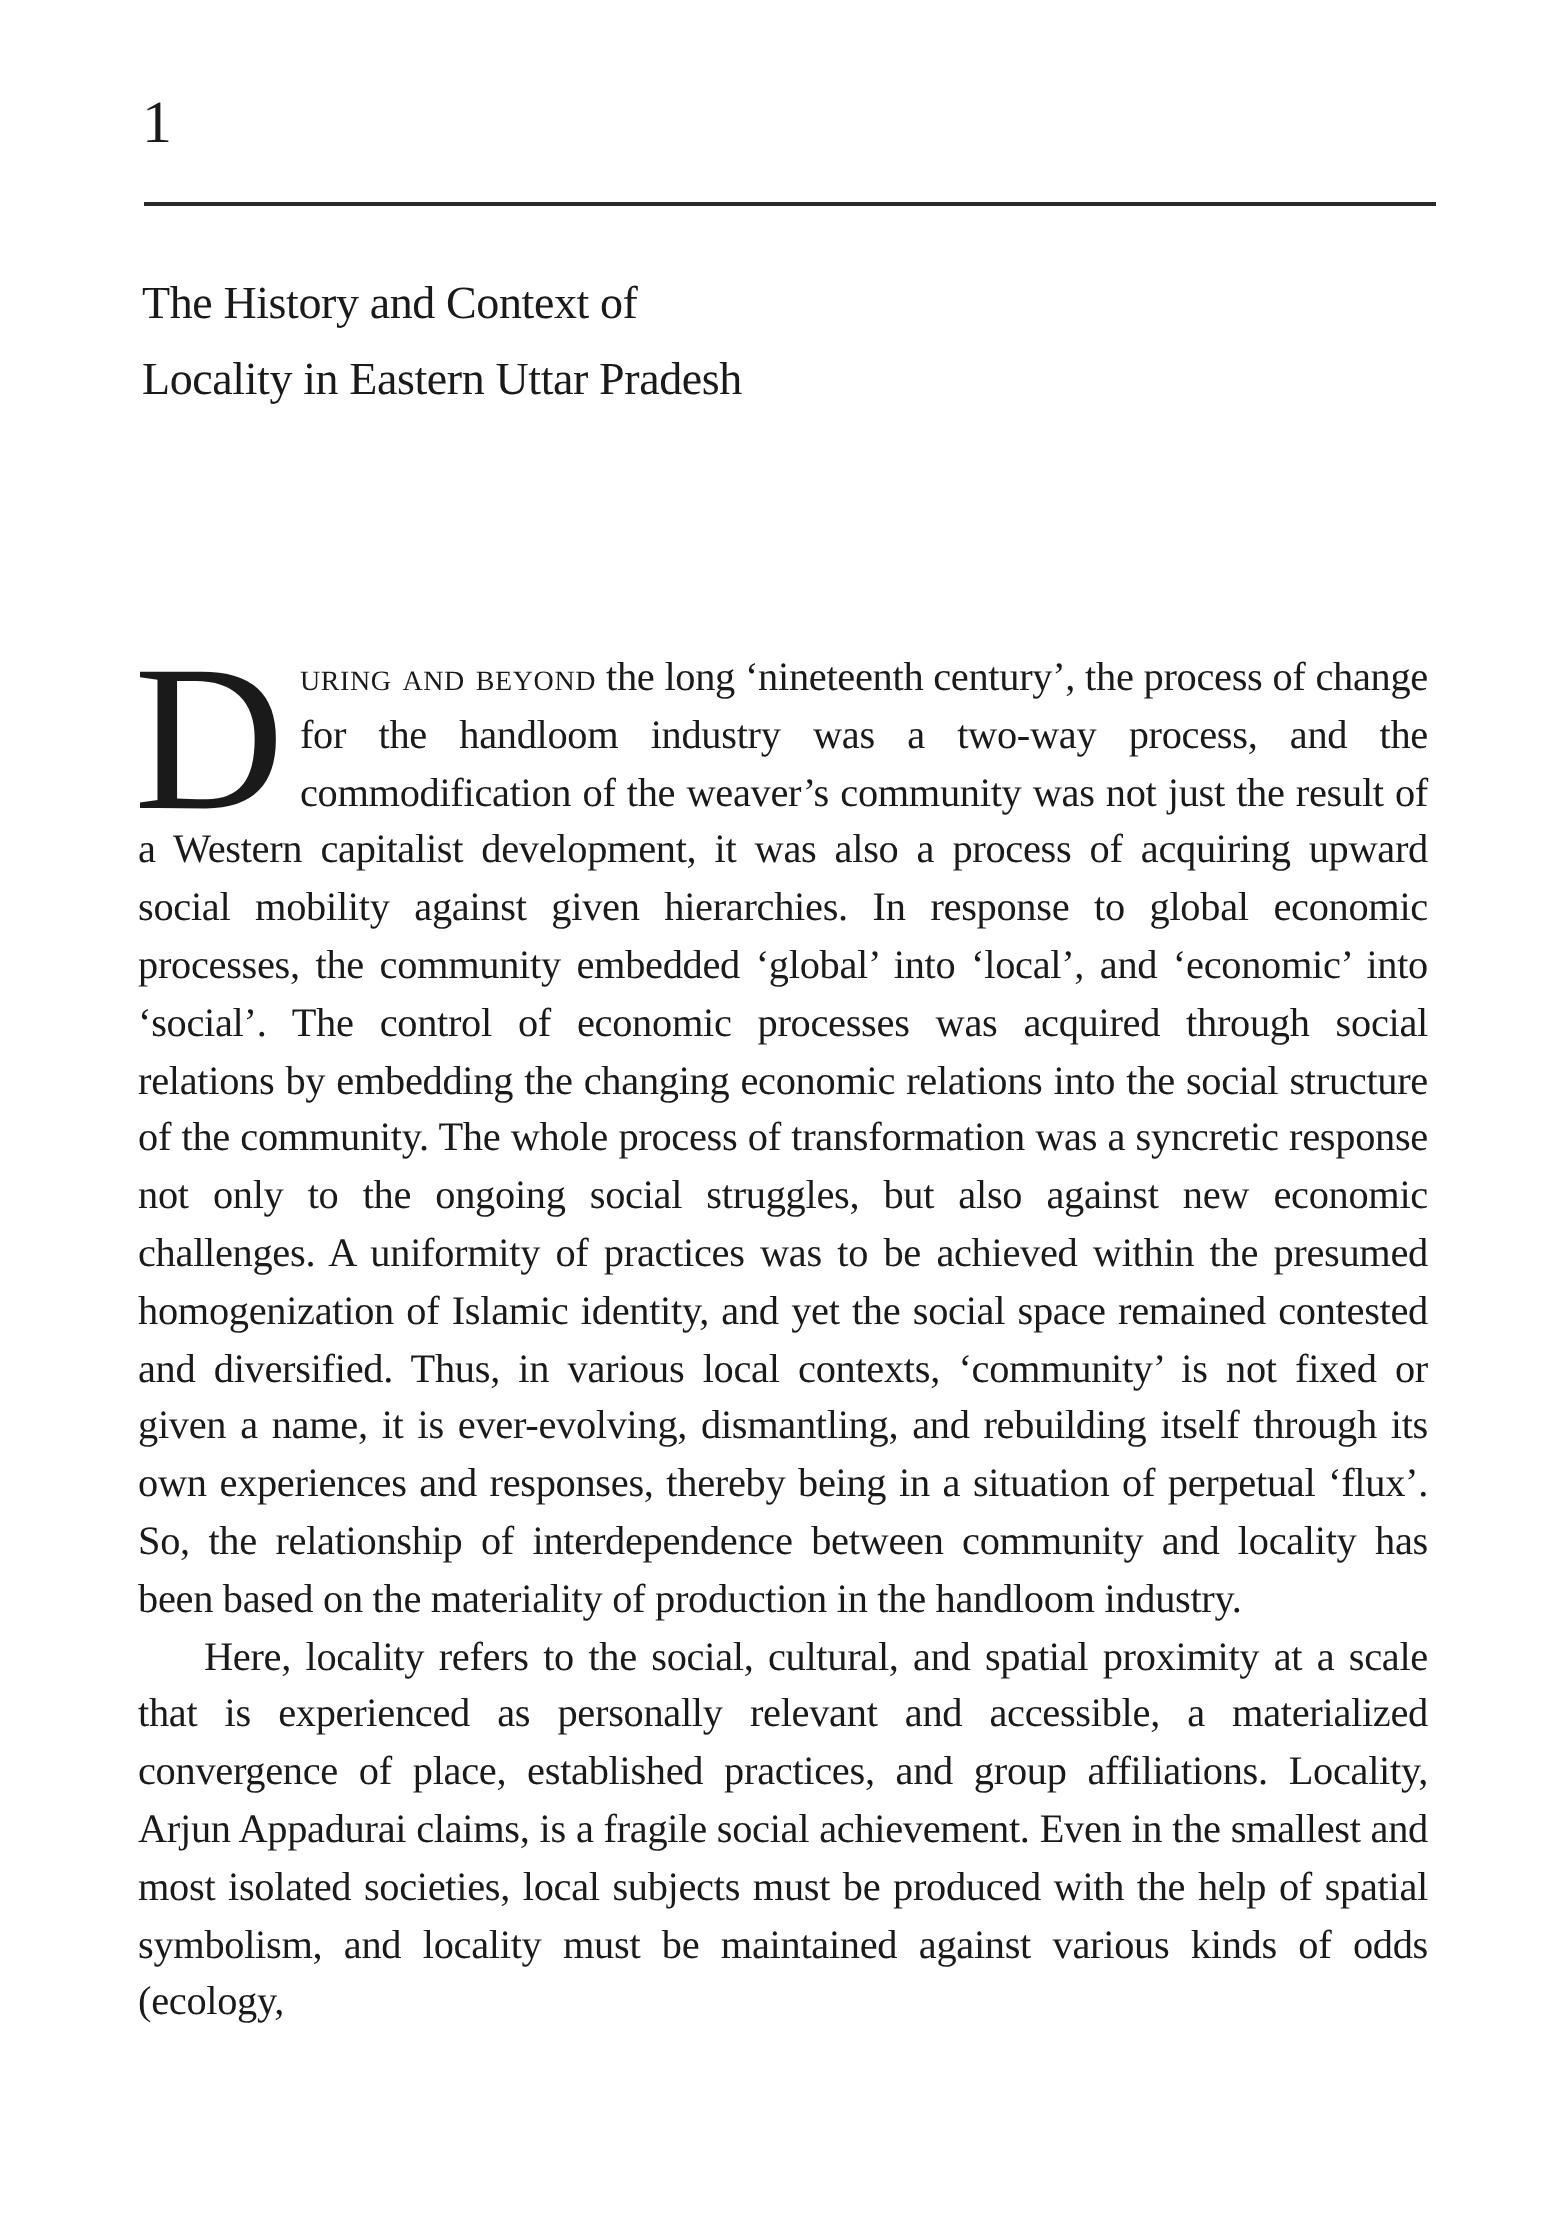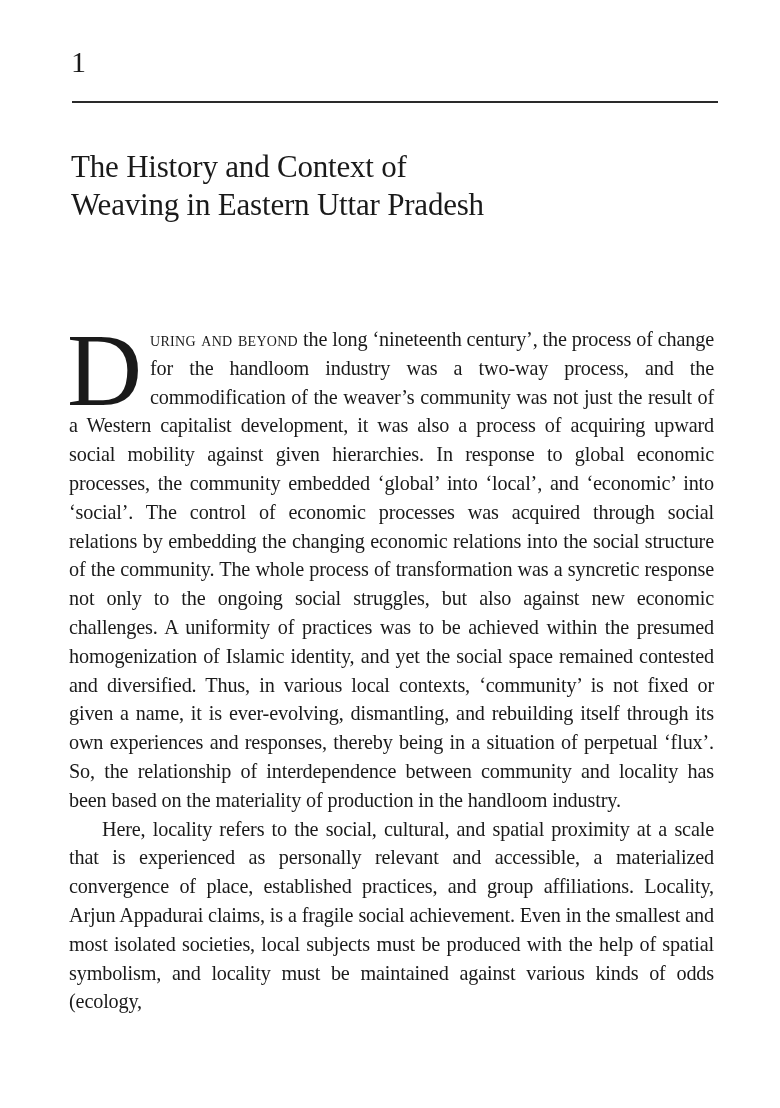--- a/index.html
+++ b/index.html
@@ -26,22 +26,22 @@
       position: absolute;
       left: 72px;
       top: 101px;
       width: 646px;
       height: 0;
       border-top: 2px solid #2a2a2a;
     }
     .chapter-title {
       position: absolute;
       left: 71px;
-      top: 148px;
-      font-size: 31px;
+      top: 133px;
+      font-size: 23px;
       line-height: 38px;
       font-weight: normal;
       margin: 0;
       width: 620px;
       letter-spacing: -0.2px;
     }
     .chapter-title span { display: block; }
     .body-text {
       position: absolute;
       left: 69px;
@@ -73,19 +73,19 @@
     }
   </style>
 </head>
 <body>
 
 <div class="chapter-number">1</div>
 <div class="chapter-rule"></div>
 
 <h1 class="chapter-title">
   <span>The History and Context of</span>
-  <span>Weaving in Eastern Uttar Pradesh</span>
+  <span>Locality in Eastern Uttar Pradesh</span>
 </h1>
 
 <div class="body-text">
   <p class="para-1"><span class="drop-cap">D</span><span class="small-caps">uring and beyond</span><span> the long ‘nineteenth century’, the process of change for the handloom industry was a two-way process, and the commodification of the weaver’s community was not just the result of a Western capitalist development, it was also a process of acquiring upward social mobility against given hierarchies. In response to global economic processes, the community embedded ‘global’ into ‘local’, and ‘economic’ into ‘social’. The control of economic processes was acquired through social relations by embedding the changing economic relations into the social structure of the community. The whole process of transformation was a syncretic response not only to the ongoing social struggles, but also against new economic challenges. A uniformity of practices was to be achieved within the presumed homogenization of Islamic identity, and yet the social space remained contested and diversified. Thus, in various local contexts, ‘community’ is not fixed or given a name, it is ever-evolving, dismantling, and rebuilding itself through its own experiences and responses, thereby being in a situation of perpetual ‘flux’. So, the relationship of interdependence between community and locality has been based on the materiality of production in the handloom industry.</span></p>
   <p class="para-2">Here, locality refers to the social, cultural, and spatial proximity at a scale that is experienced as personally relevant and accessible, a materialized convergence of place, established practices, and group affiliations. Locality, Arjun Appadurai claims, is a fragile social achievement. Even in the smallest and most isolated societies, local subjects must be produced with the help of spatial symbolism, and locality must be maintained against various kinds of odds (ecology,</p>
 </div>
 
 </body></html>

